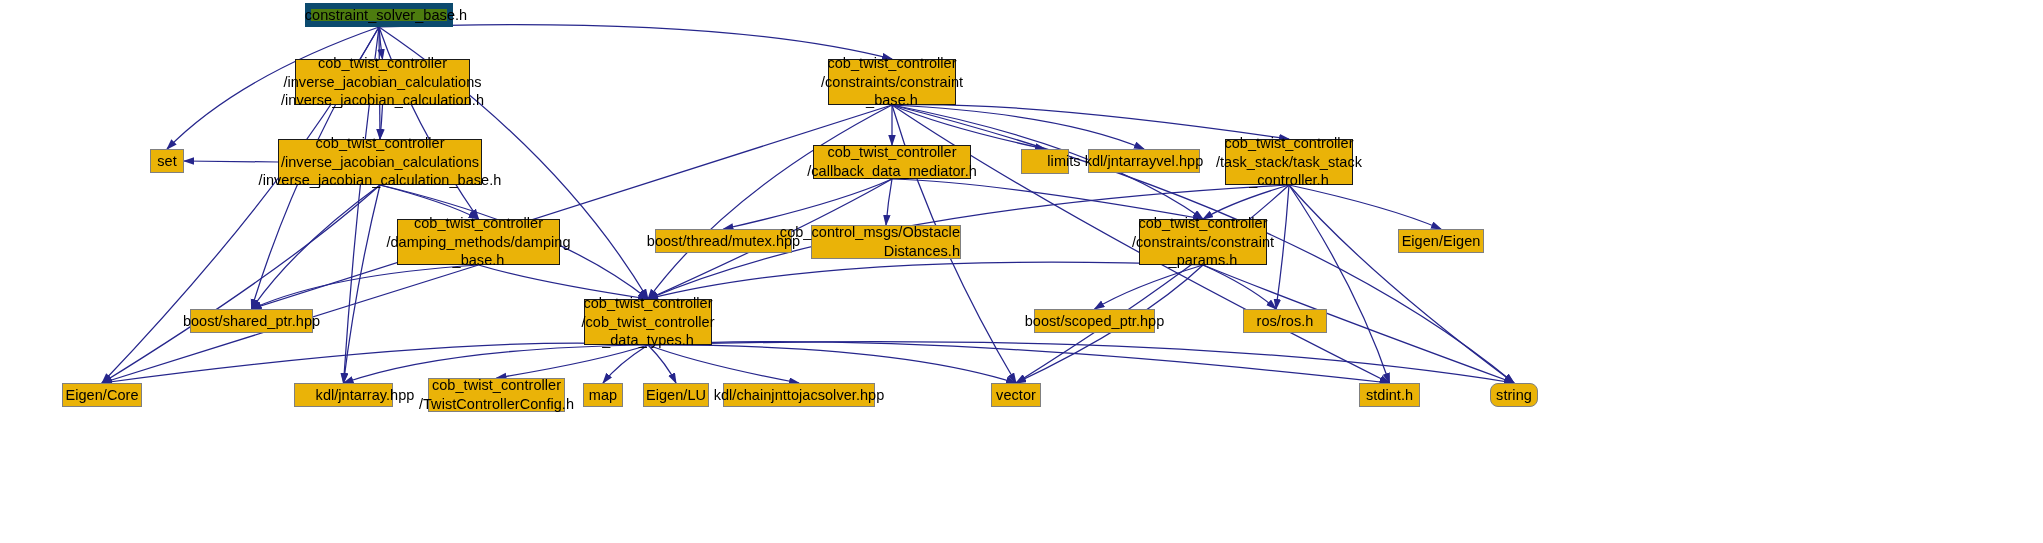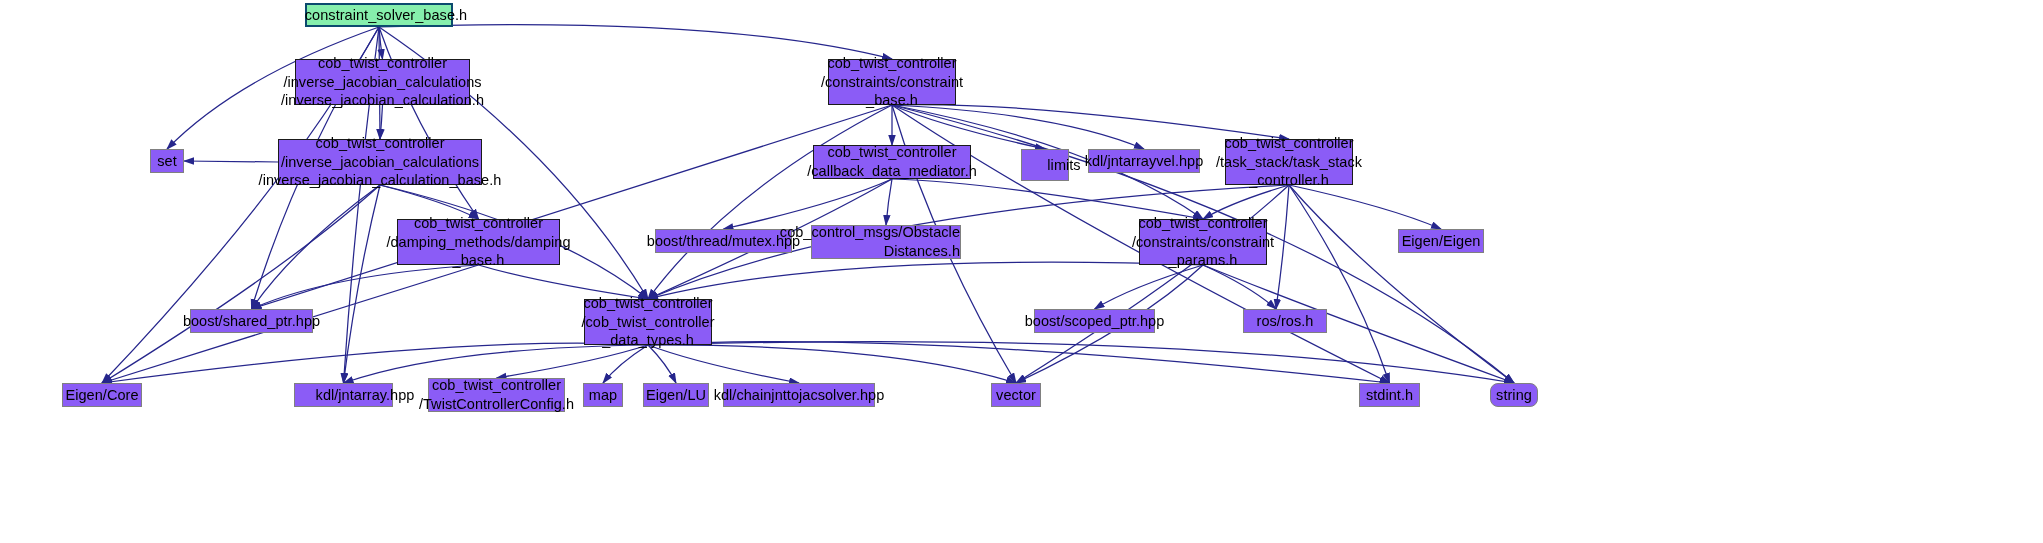--- a/index.html
+++ b/index.html
@@ -23,35 +23,35 @@
     pointer-events: none;
   }
   .node {
     position: absolute;
     box-sizing: border-box;
     display: flex;
     flex-direction: column;
     align-items: center;
     justify-content: center;
     text-align: center;
-    background: #8b5cf6;
+    background: #eab308;
     border: 1px solid #808080;
     color: #000000;
     font-size: 14.5px;
     line-height: 1.30;
     letter-spacing: 0.05px;
     white-space: pre;
     z-index: 5;
   }
   .node.strong {
     border: 1px solid #1a1a1a;
   }
   .node.root {
-    background: #86efac;
-    border: 2px solid #0c4a6e;
+    background: #4d7c0f;
+    border: 6px solid #0c4a6e;
     padding-left: 14px;
   }
   .node .line { display: block; }
 </style>
 </head>
 <body>
 
 <div id="graph">
 
   <svg id="edge-layer" viewBox="0 0 2043 543" preserveAspectRatio="none">
@@ -118,21 +118,21 @@
       </g>
   </svg>
 
   <div id="nodes">
       <div class="node root" style="left: 305px; top: 3px; width: 148px; height: 24px;"><span class="line">constraint_solver_base.h</span></div>
       <div class="node strong" style="left: 295px; top: 59px; width: 175px; height: 46px;"><span class="line">cob_twist_controller</span><span class="line">/inverse_jacobian_calculations</span><span class="line">/inverse_jacobian_calculation.h</span></div>
       <div class="node strong" style="left: 828px; top: 59px; width: 128px; height: 46px;"><span class="line">cob_twist_controller</span><span class="line">/constraints/constraint</span><span class="line">_base.h</span></div>
       <div class="node" style="left: 150px; top: 149px; width: 34px; height: 24px;"><span class="line">set</span></div>
       <div class="node strong" style="left: 278px; top: 139px; width: 204px; height: 46px;"><span class="line">cob_twist_controller</span><span class="line">/inverse_jacobian_calculations</span><span class="line">/inverse_jacobian_calculation_base.h</span></div>
       <div class="node strong" style="left: 813px; top: 145px; width: 158px; height: 34px;"><span class="line">cob_twist_controller</span><span class="line">/callback_data_mediator.h</span></div>
-      <div class="node" style="left: 1021px; top: 149px; width: 48px; height: 32px; padding-left: 38px;"><span class="line">limits</span></div>
+      <div class="node" style="left: 1021px; top: 149px; width: 48px; height: 25px; padding-left: 38px;"><span class="line">limits</span></div>
       <div class="node" style="left: 1088px; top: 149px; width: 112px; height: 24px;"><span class="line">kdl/jntarrayvel.hpp</span></div>
       <div class="node strong" style="left: 1225px; top: 139px; width: 128px; height: 46px;"><span class="line">cob_twist_controller</span><span class="line">/task_stack/task_stack</span><span class="line">_controller.h</span></div>
       <div class="node strong" style="left: 397px; top: 219px; width: 163px; height: 46px;"><span class="line">cob_twist_controller</span><span class="line">/damping_methods/damping</span><span class="line">_base.h</span></div>
       <div class="node" style="left: 655px; top: 229px; width: 137px; height: 24px;"><span class="line">boost/thread/mutex.hpp</span></div>
       <div class="node" style="left: 811px; top: 225px; width: 150px; height: 34px; align-items: flex-end;"><span class="line">cob_control_msgs/Obstacle</span><span class="line">Distances.h</span></div>
       <div class="node strong" style="left: 1139px; top: 219px; width: 128px; height: 46px;"><span class="line">cob_twist_controller</span><span class="line">/constraints/constraint</span><span class="line">_params.h</span></div>
       <div class="node" style="left: 1398px; top: 229px; width: 86px; height: 24px;"><span class="line">Eigen/Eigen</span></div>
       <div class="node" style="left: 190px; top: 309px; width: 123px; height: 24px;"><span class="line">boost/shared_ptr.hpp</span></div>
       <div class="node strong" style="left: 584px; top: 299px; width: 128px; height: 46px;"><span class="line">cob_twist_controller</span><span class="line">/cob_twist_controller</span><span class="line">_data_types.h</span></div>
       <div class="node" style="left: 1034px; top: 309px; width: 121px; height: 24px;"><span class="line">boost/scoped_ptr.hpp</span></div>

